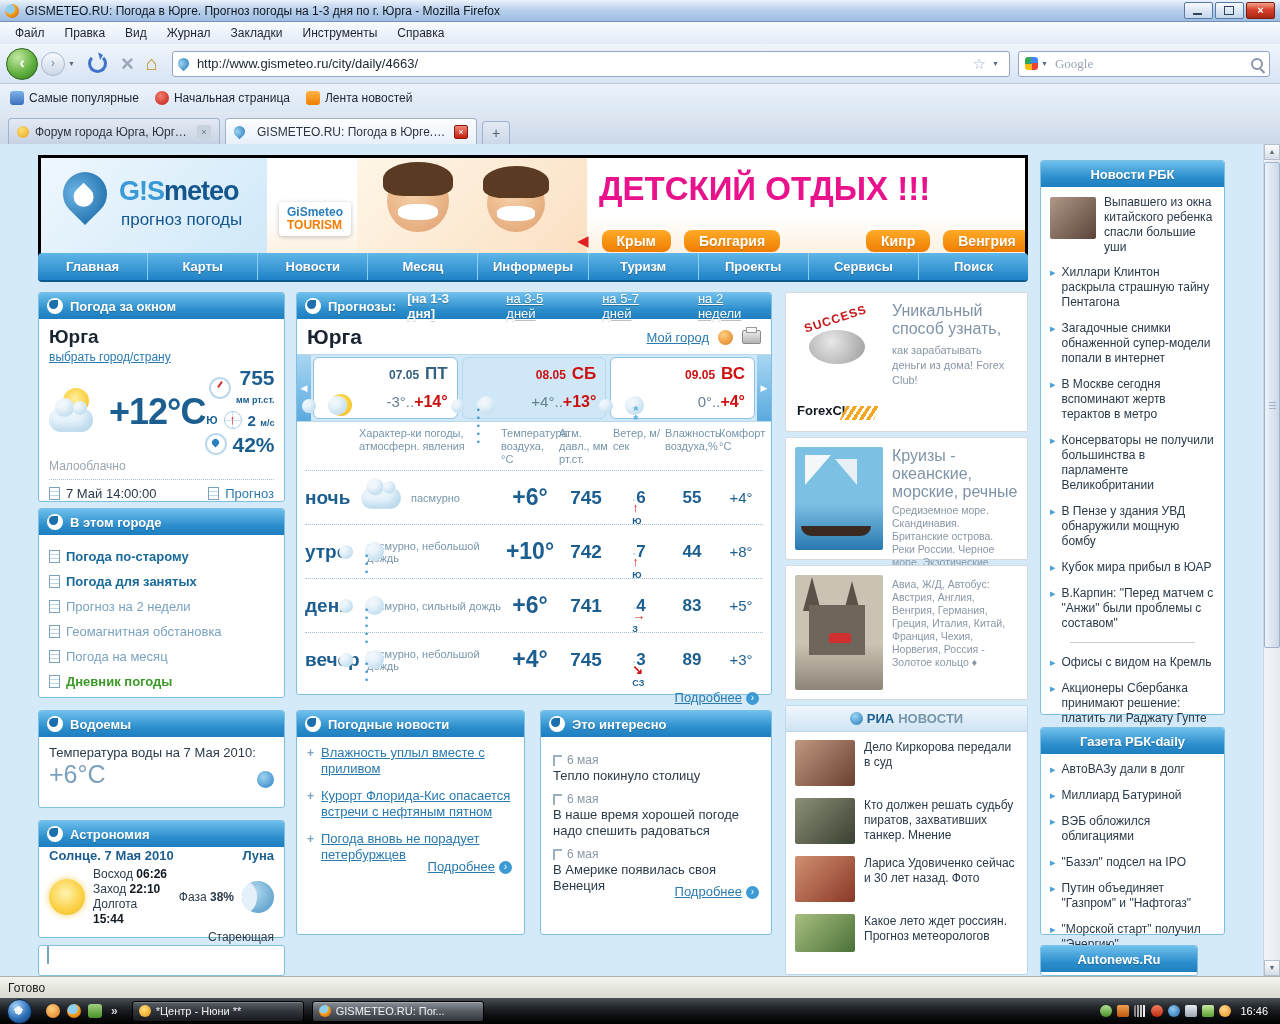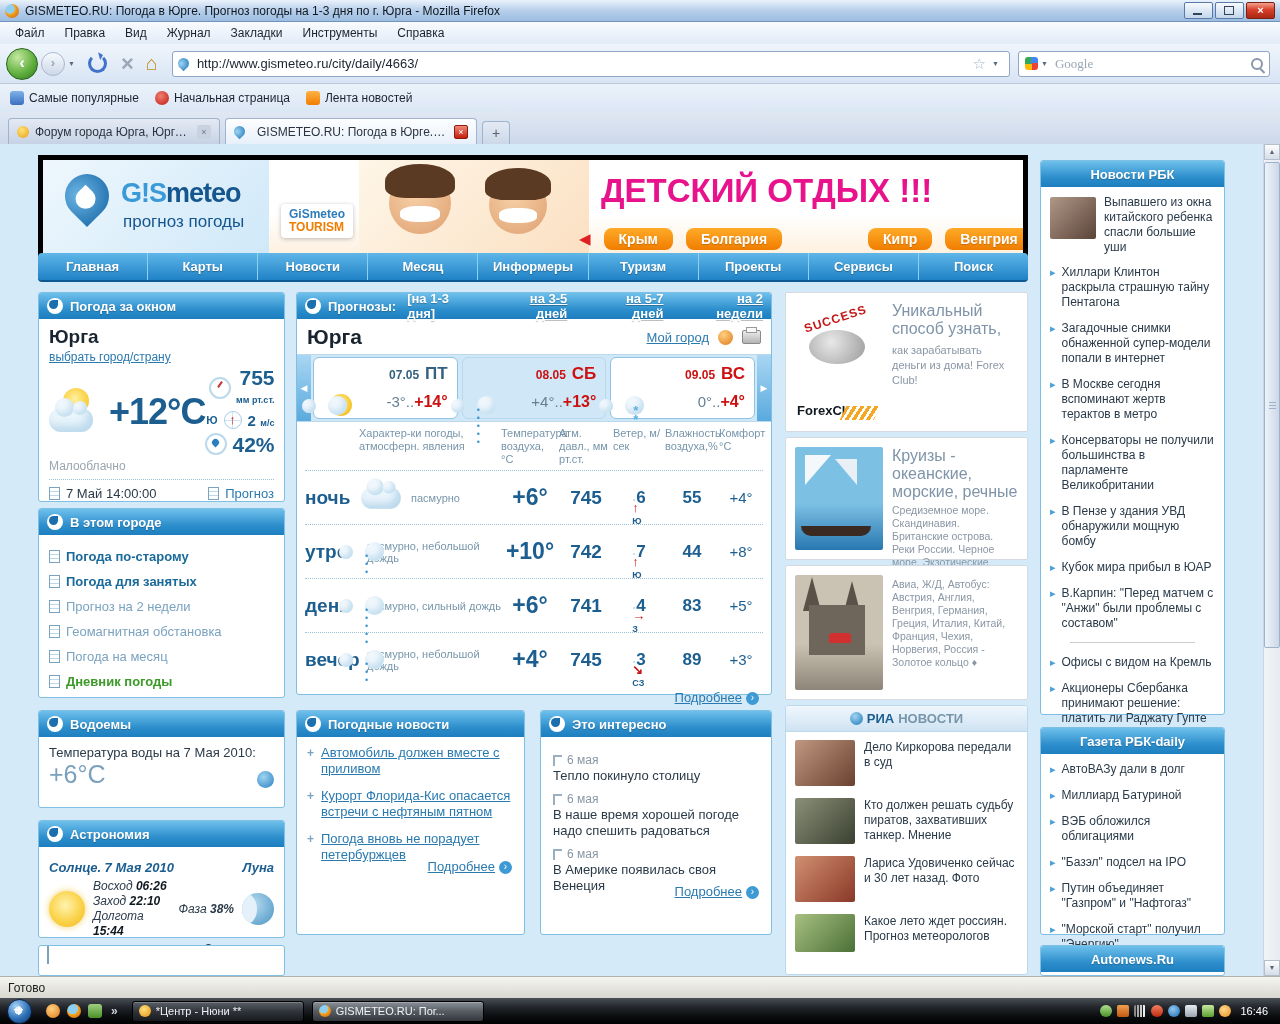--- a/index.html
+++ b/index.html
@@ -96,21 +96,21 @@
     background:linear-gradient(#fdfdfd,#d6dde7);border:1px solid #b4bfcd;
     color:#5a6878;font-size:7px;text-align:center;line-height:14px;}
   .sb-up{top:0;}.sb-down{bottom:0;}
   .sb-thumb{position:absolute;left:0;top:18px;width:16px;height:486px;box-sizing:border-box;
     background:linear-gradient(90deg,#eef3f9,#ccd8e8);border:1px solid #9fb2cc;border-radius:2px;}
   .sb-thumb::after{content:"";position:absolute;left:4px;top:50%;width:7px;height:1px;background:#9fb2cc;
     box-shadow:0 3px 0 #9fb2cc,0 -3px 0 #9fb2cc;}
 
   
   .siteheader{position:absolute;left:38px;top:11px;width:990px;height:109px;background:#a3a3a3;
-    border:5px solid #000000;box-sizing:border-box;display:flex;}
+    border:3px solid #000000;box-sizing:border-box;display:flex;}
   .logo-box{width:226px;background:linear-gradient(135deg,#eef7fd,#cfe8f8);position:relative;flex:0 0 auto;}
   .logo-drop{position:absolute;left:22px;top:14px;width:44px;height:44px;
     background:radial-gradient(circle at 38% 35%,#6db6e4,#1565a6);
     border-radius:50% 50% 50% 0;transform:rotate(-45deg);}
   .logo-drop::after{content:"";position:absolute;left:9px;top:13px;width:20px;height:20px;
     background:#fff;border-radius:50% 0 50% 50%;}
   .logo-text{position:absolute;left:78px;top:18px;font-size:27px;font-weight:bold;letter-spacing:-1px;}
   .logo-text .a{color:#3a9ad8;}.logo-text .b{color:#15568e;}
   .logo-tag{position:absolute;left:80px;top:52px;font-size:17px;color:#15568e;}
   .banner{flex:1;position:relative;background:linear-gradient(#ffffff 55%,#fdeeda);overflow:hidden;}
@@ -193,38 +193,38 @@
   .city-item{display:flex;align-items:center;margin:10px 10px;font-size:13px;font-weight:bold;}
   .lvl1{color:#1a6a9a;}
   .lvl2{color:#7aa3c0;font-weight:normal;}
   .greenlink{color:#3c9a28;}
 
   
   .water-body{padding:8px 10px;font-size:13px;color:#2a3a48;}
   .water-temp{font-size:25px;color:#7aa0bd;}
   .globe-ic{width:17px;height:17px;border-radius:50%;float:right;margin-top:-18px;
     background:radial-gradient(circle at 38% 35%,#9fd4f2,#2a7fc0);}
-  .astro-body{padding:13px 10px;font-size:12px;color:#2a3a48;font-style:italic;}
+  .astro-body{padding:1px 10px;font-size:12px;color:#2a3a48;}
   .astro-r1{display:flex;font-size:13px;font-weight:bold;color:#1c5e90;}
   .astro-r1 .moon-t{margin-left:auto;}
   .astro-r2{display:flex;align-items:center;gap:8px;margin-top:4px;}
   .ic-sun{width:36px;height:36px;border-radius:50%;flex:0 0 auto;
     background:radial-gradient(circle at 45% 40%,#fff3b0,#fbd34a 55%,#f0b520);box-shadow:0 0 7px #f2d470;}
   .sun-tbl{line-height:15px;}
   .sun-tbl b{color:#101820;}
   .phase{margin-left:auto;white-space:nowrap;}
   .ic-moon{width:32px;height:32px;border-radius:50%;position:relative;overflow:hidden;flex:0 0 auto;
     background:radial-gradient(circle at 35% 35%,#b8dcf0,#4a94c4);}
   .ic-moon::after{content:"";position:absolute;left:-9px;top:0;width:24px;height:32px;
     background:#e4f1fa;border-radius:50%;}
   .astro-r3{text-align:right;margin-top:3px;}
 
   
   .fc-head-cur{margin-left:4px;}
-  .fc-head-link{font-weight:bold;margin-left:26px;text-decoration:underline;color:#fff;text-align:right;}
+  .fc-head-link{font-weight:normal;margin-left:26px;text-decoration:underline;color:#fff;}
   .fc-cityrow{display:flex;align-items:center;padding:6px 10px 5px;}
   .fc-city{font-size:21px;font-weight:bold;color:#1a2430;}
   .fc-cityrow .right{margin-left:auto;display:flex;align-items:center;gap:9px;font-size:13px;}
   .info-dot{width:15px;height:15px;border-radius:50%;
     background:radial-gradient(circle at 38% 32%,#ffd080,#e07818);}
   .ic-print{width:17px;height:12px;background:linear-gradient(#ececec,#b4b4b4);
     border:1px solid #8a8a8a;border-radius:2px;position:relative;}
   .ic-print::before{content:"";position:absolute;left:3px;top:-4px;width:9px;height:4px;
     background:#f8f8f8;border:1px solid #999;}
   .fc-cards{height:66px;background:#cfe7f6;border-top:1px solid #bcd9ec;border-bottom:1px solid #bcd9ec;
@@ -753,21 +753,21 @@
   </div>
 
   <div class="panel" style="left:296px;top:566px;width:229px;height:225px;">
     <div class="phead">
       <span class="pdot"></span>
       <span>Погодные новости</span>
     </div>
     <div class="wnews-list">
       <div class="wnews-item">
           <span class="plus-ic">+</span>
-          <span class="link">Автомобиль должен вместе с приливом</span>
+          <span class="link">Влажность уплыл вместе с приливом</span>
         </div>
       <div class="wnews-item">
           <span class="plus-ic">+</span>
           <span class="link">Курорт Флорида-Кис опасается встречи с нефтяным пятном</span>
         </div>
       <div class="wnews-item">
           <span class="plus-ic">+</span>
           <span class="link">Погода вновь не порадует петербуржцев</span>
         </div>
     </div>
@@ -934,21 +934,21 @@
           <span class="tri">▸</span>
           <span>Путин объединяет "Газпром" и "Нафтогаз"</span>
         </div>
       <div class="news-item">
           <span class="tri">▸</span>
           <span>"Морской старт" получил "Энергию"</span>
         </div>
     </div>
   </div>
 
-  <div class="panel part-panel" style="left:1040px;top:801px;width:185px;height:31px;">
+  <div class="panel part-panel" style="left:1040px;top:801px;width:158px;height:31px;">
     <div class="phead center">Autonews.Ru</div>
   </div>
 
   <div class="scrollbar">
     <span class="sb-btn sb-up">▲</span>
     <span class="sb-thumb"></span>
     <span class="sb-btn sb-down">▼</span>
   </div>
 </div>
 

